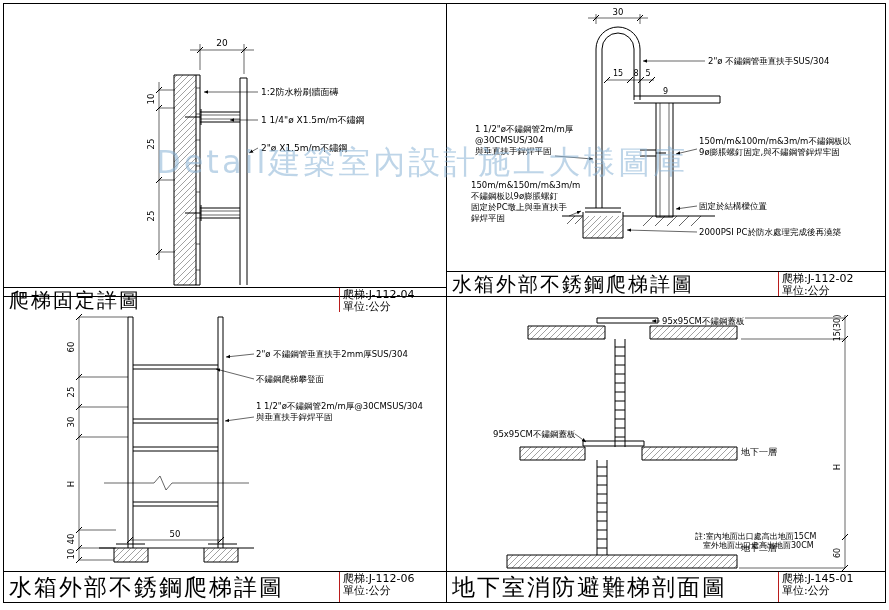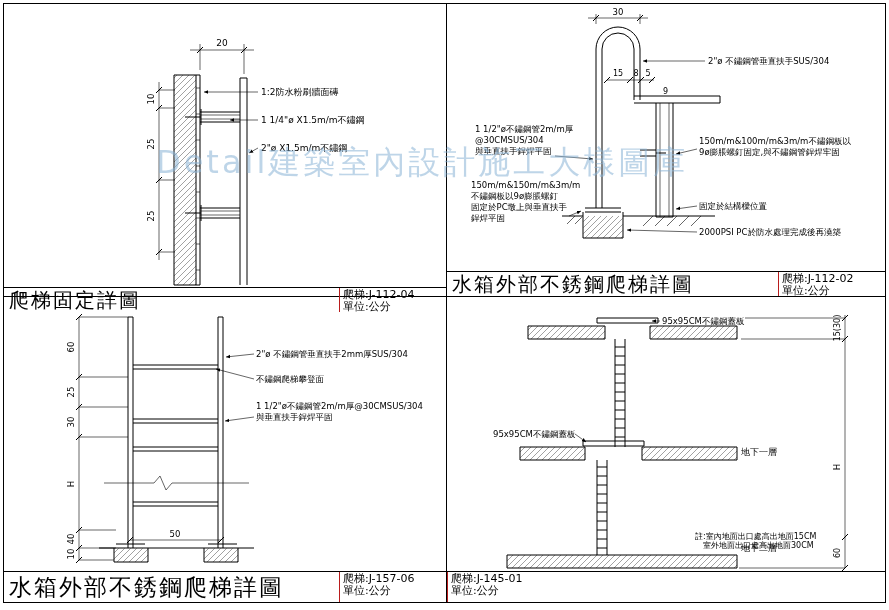--- a/index.html
+++ b/index.html
@@ -306,21 +306,21 @@
         <line class="tn" x1="250" y1="82" x2="212" y2="72" marker-end="url(#arrBL)"></line>
         <text class="tt" x="252" y="85">不鏽鋼爬梯攀登面</text>
         <line class="tn" x1="250" y1="120" x2="221" y2="124" marker-end="url(#arrBL)"></line>
         <text class="tt" x="252" y="112">1 1/2"ø不鏽鋼管2m/m厚@30CMSUS/304</text>
         <text class="tt" x="252" y="123">與垂直扶手銲焊平固</text>
       </g>
     </svg>
     <div class="titlebar">
       <div class="qtitle">水箱外部不銹鋼爬梯詳圖</div>
       <div class="tinfo">
-        <div>爬梯:J-157-06</div>
+        <div>爬梯:J-112-06</div>
         <div>單位:公分</div>
       </div>
     </div>
   </div>
 
   <div class="quad q-br">
     <svg class="drawing" width="438" height="274" viewBox="0 0 438 274">
       <defs>
         <marker id="arrBR" markerWidth="8" markerHeight="8" refX="7" refY="4" orient="auto">
             <path d="M0,1 L7,4 L0,7 z" fill="#000"></path>
@@ -419,20 +419,21 @@
         <text class="tt" x="215" y="27">95x95CM不鏽鋼蓋板</text>
         <line class="tn" x1="128" y1="137" x2="139" y2="145" marker-end="url(#arrBR)"></line>
         <text class="tt" x="46" y="140">95x95CM不鏽鋼蓋板</text>
         <text class="t" x="294" y="158">地下一層</text>
         <text class="t" x="294" y="254">地下二層</text>
         <text class="ts" x="248" y="242">註:室內地面出口處高出地面15CM</text>
         <text class="ts" x="256" y="251">室外地面出口處高出地面30CM</text>
       </g>
     </svg>
     <div class="titlebar">
+      <div class="qtitle">地下室消防避難梯剖面圖</div>
       <div class="tinfo">
         <div>爬梯:J-145-01</div>
         <div>單位:公分</div>
       </div>
     </div>
   </div>
 
   <div class="watermark">Detail建築室內設計施工大樣圖庫</div>
 </div>
 

